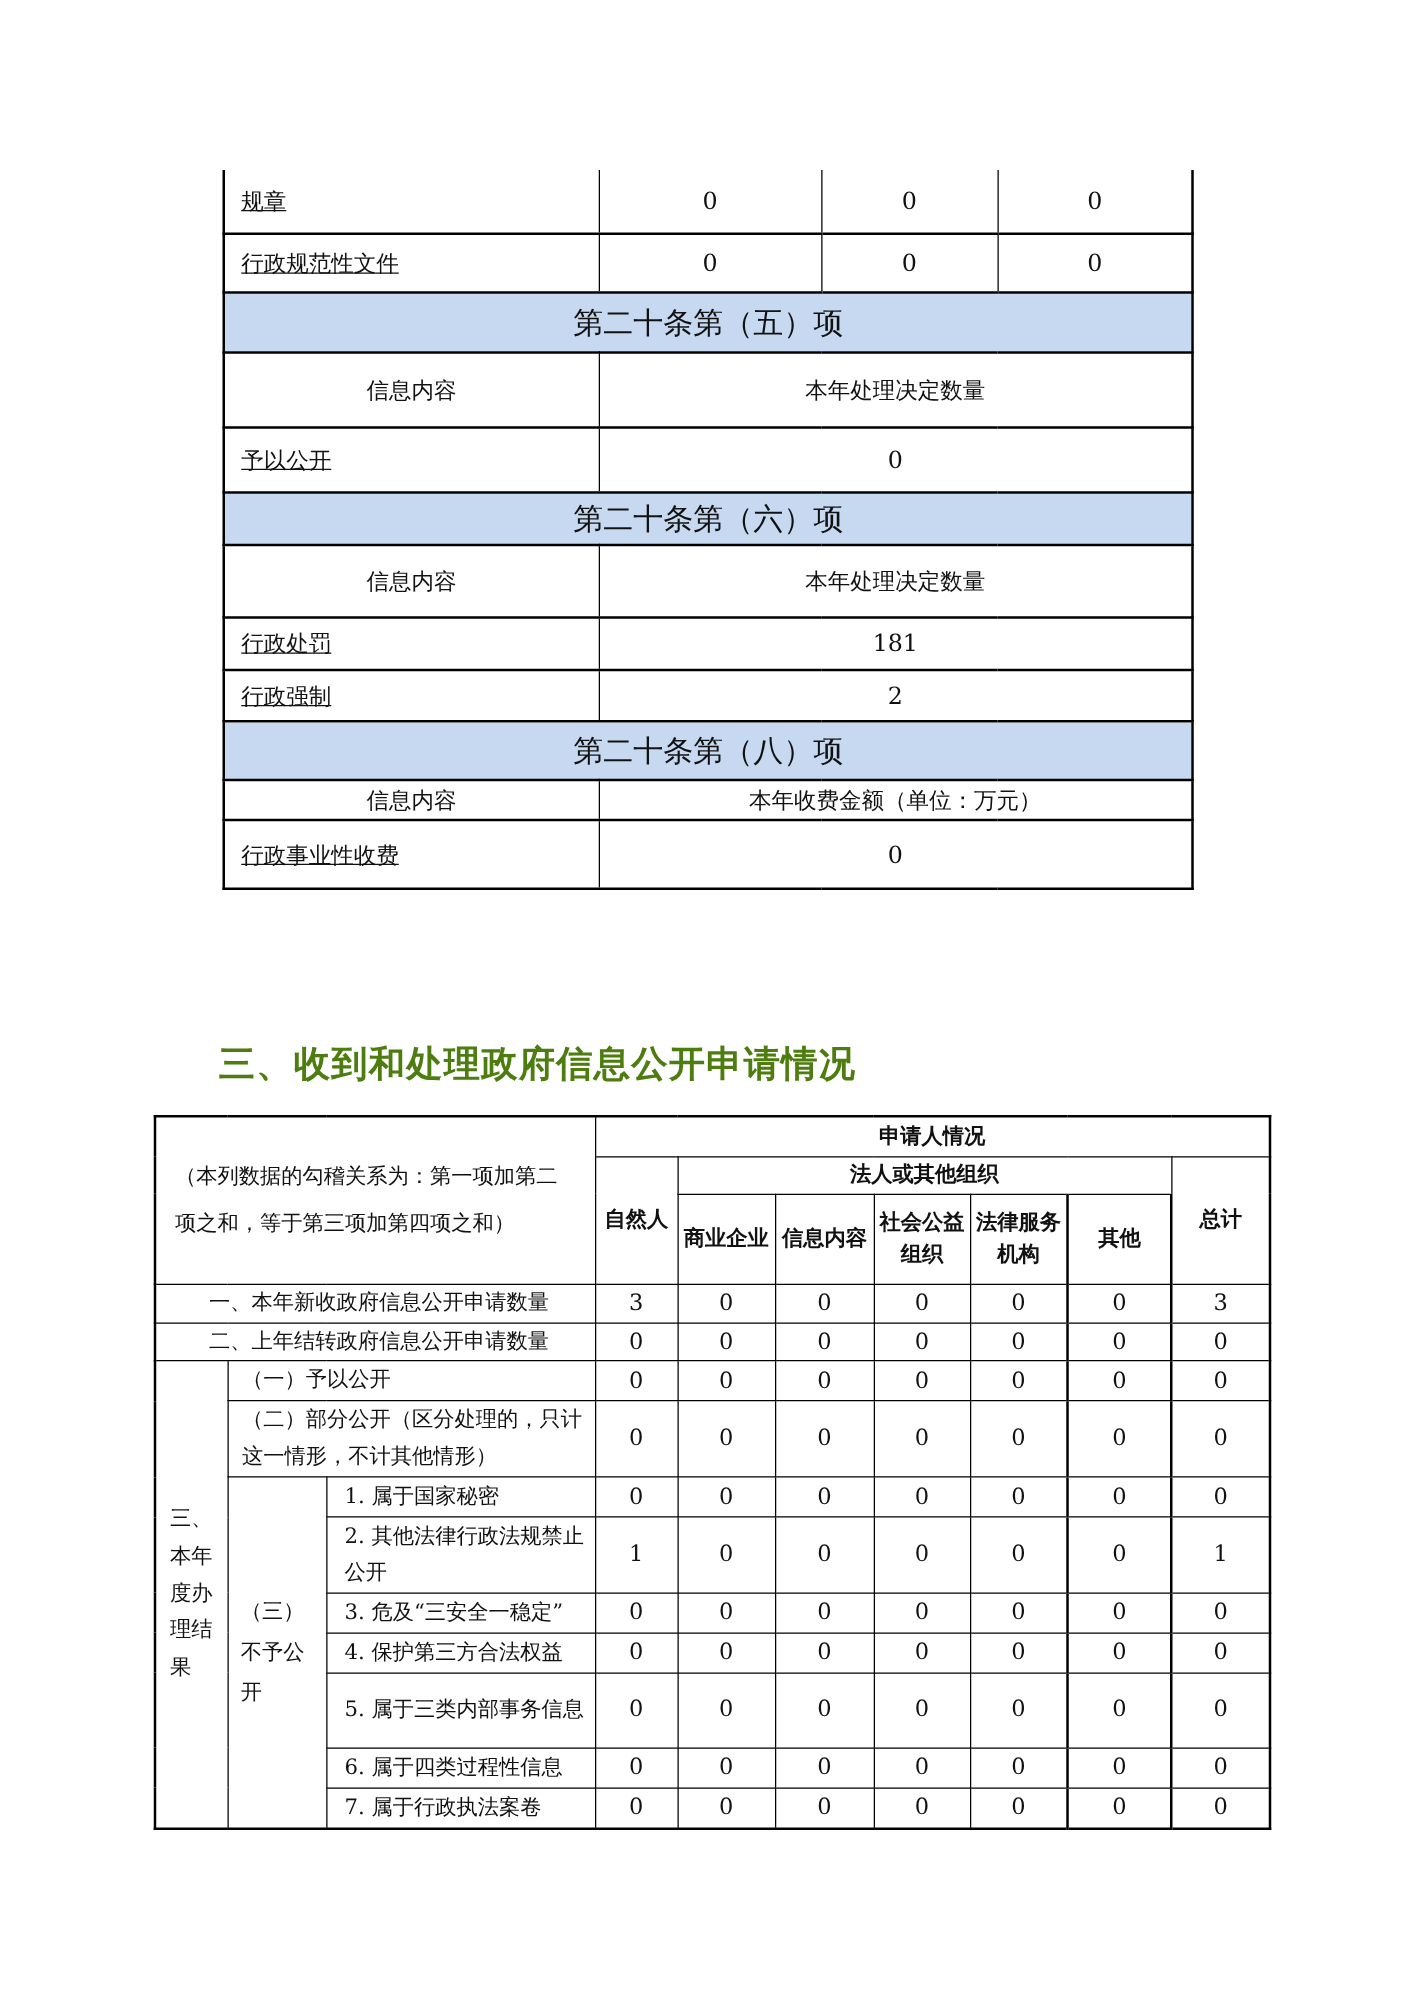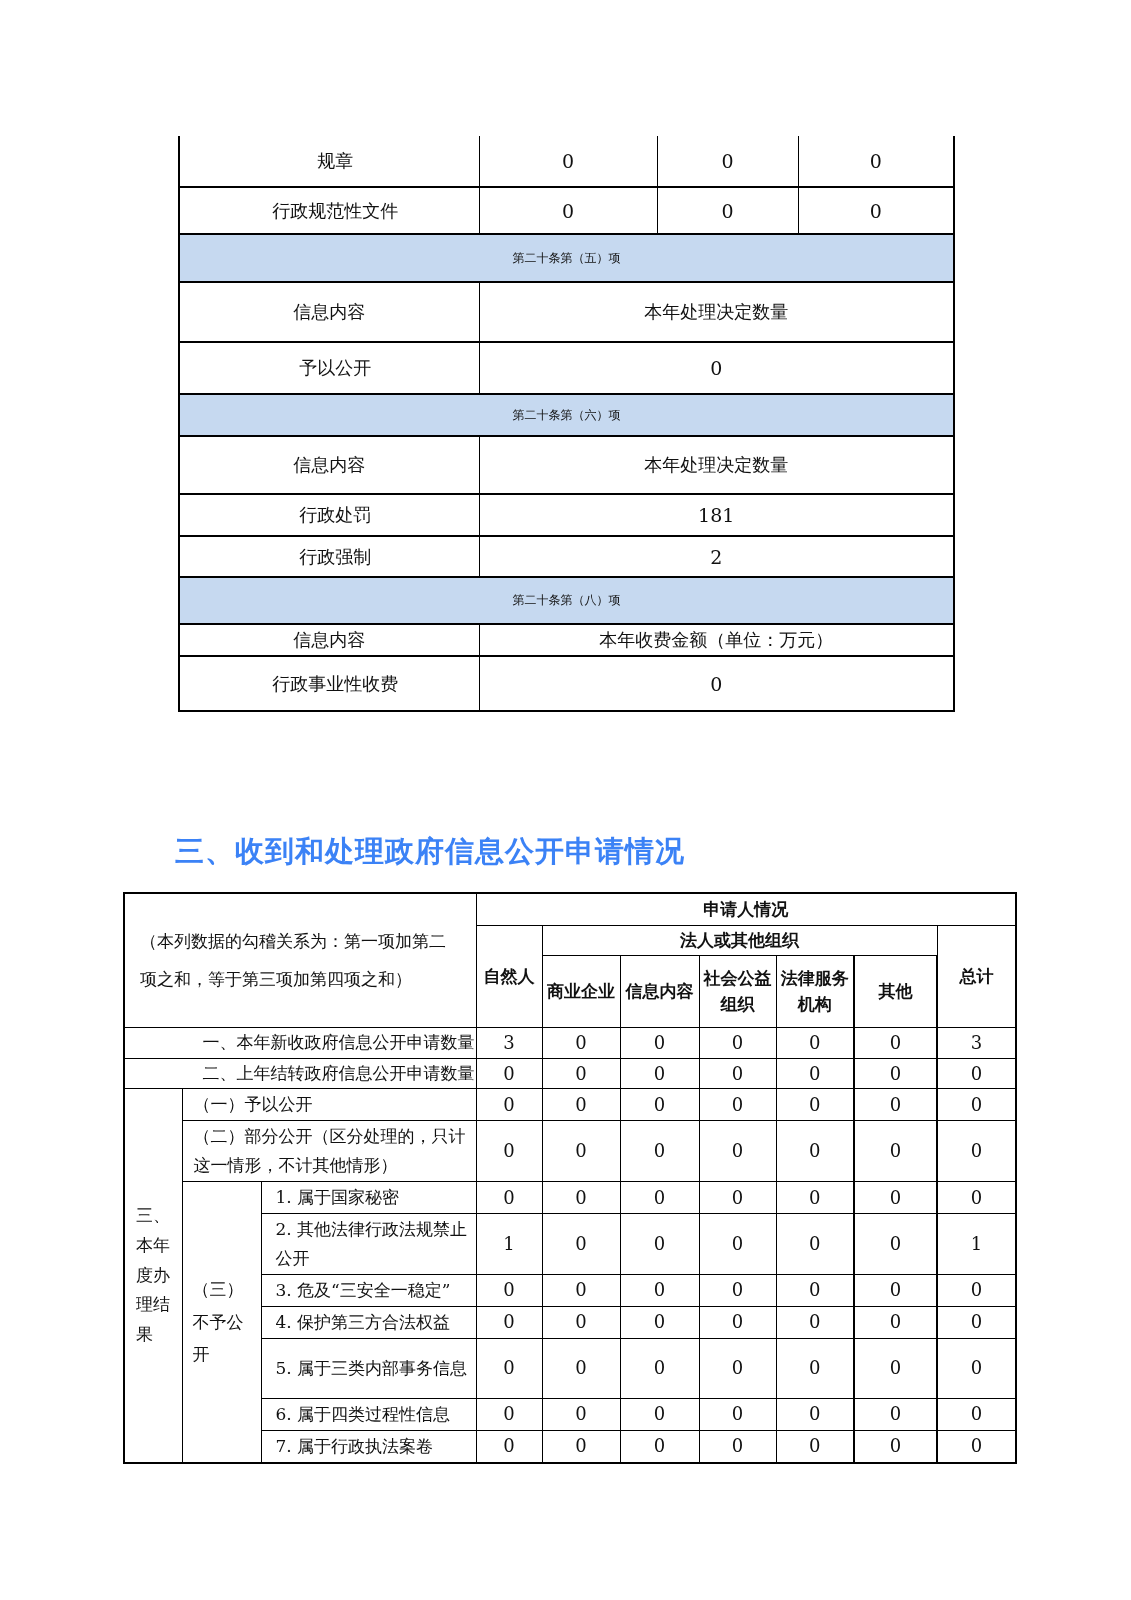--- a/index.html
+++ b/index.html
@@ -7,38 +7,38 @@
         font-family:"DejaVu Serif","Liberation Serif",serif;color:#111111;}
 
   
   table{border-collapse:collapse;table-layout:fixed;}
   .t1{position:absolute;left:178px;top:136px;width:775px;}
   .t1 td{border:2px solid #000;border-left-width:1px;border-right-width:1px;
          font-size:18px;overflow:hidden;vertical-align:middle;background:#fff;}
   .t1 td:first-child{border-left-width:2px;}
   .t1 td:last-child{border-right-width:2px;}
   .t1 tr:first-child td{border-top:none;}           
-  .t1 .lab{text-align:center;padding-left:13px;}
+  .t1 .lab{text-align:left;padding-left:13px;text-decoration:underline;}
   .t1 .cen{text-align:center;margin-left:33px;}
   .t1 .val{text-align:center;font-size:19px;}
-  .band td{text-align:center;font-size:12px;}
+  .band td{text-align:center;font-size:24px;}
 
   
   .sec-title{position:absolute;left:175px;top:832px;
              font-family:"DejaVu Sans","Liberation Sans",sans-serif;
-             font-weight:bold;font-size:29px;color:#3b82f6;letter-spacing:1px;white-space:nowrap;}
+             font-weight:bold;font-size:29px;color:#4d7c0f;letter-spacing:1px;white-space:nowrap;}
 
   
   .t2{position:absolute;left:123px;top:892px;width:892px;border:2px solid #000;}
   .t2 td{border:1px solid #000;font-size:17px;overflow:hidden;vertical-align:middle;
          line-height:1.55;background:#fff;}
   .t2 .cen{text-align:center;padding:0 2px;font-weight:bold;}
   .t2 .num{text-align:center;font-size:18px;}
   .t2 .note{text-align:left;padding:0 15px;line-height:2.25;}
-  .t2 .rowlab{text-align:right;padding-left:7px;white-space:nowrap;}
+  .t2 .rowlab{text-align:center;padding-left:7px;white-space:nowrap;}
   .t2 .sublab{text-align:left;padding-left:11px;line-height:1.7;}
   .t2 .item{text-align:left;padding-left:14px;line-height:1.7;}
   .t2 .vcell{text-align:left;padding:0 11px;line-height:1.75;}
   .t2 .sub{text-align:left;padding:0 10px;line-height:1.9;}
   .bL{border-left-width:2px !important;}
   .bR{border-right-width:2px !important;}
 </style>
 </head>
 <body>
 

